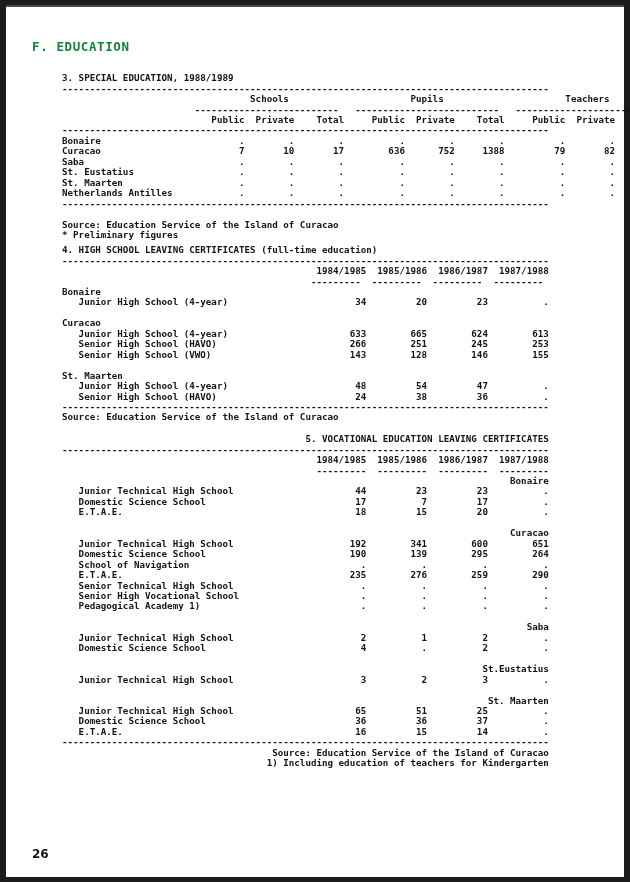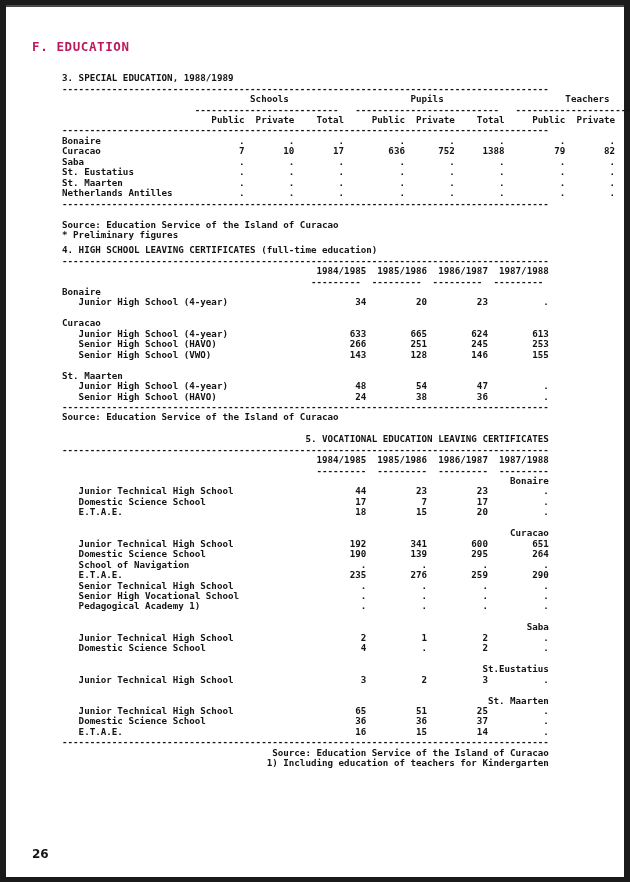--- a/index.html
+++ b/index.html
@@ -39,21 +39,21 @@
   }
 
   
   .doc-title {
     position: absolute;
     left: 26px;
     top: 32px;
     font-size: 12.5px;
     font-weight: bold;
     letter-spacing: 0.6px;
-    color: #be185d;
+    color: #15803d;
     white-space: pre;
   }
 
   
   .mono {
     position: absolute;
     font-size: 9.2px;
     line-height: 10.45px;
     font-weight: bold;
     color: #141414;

